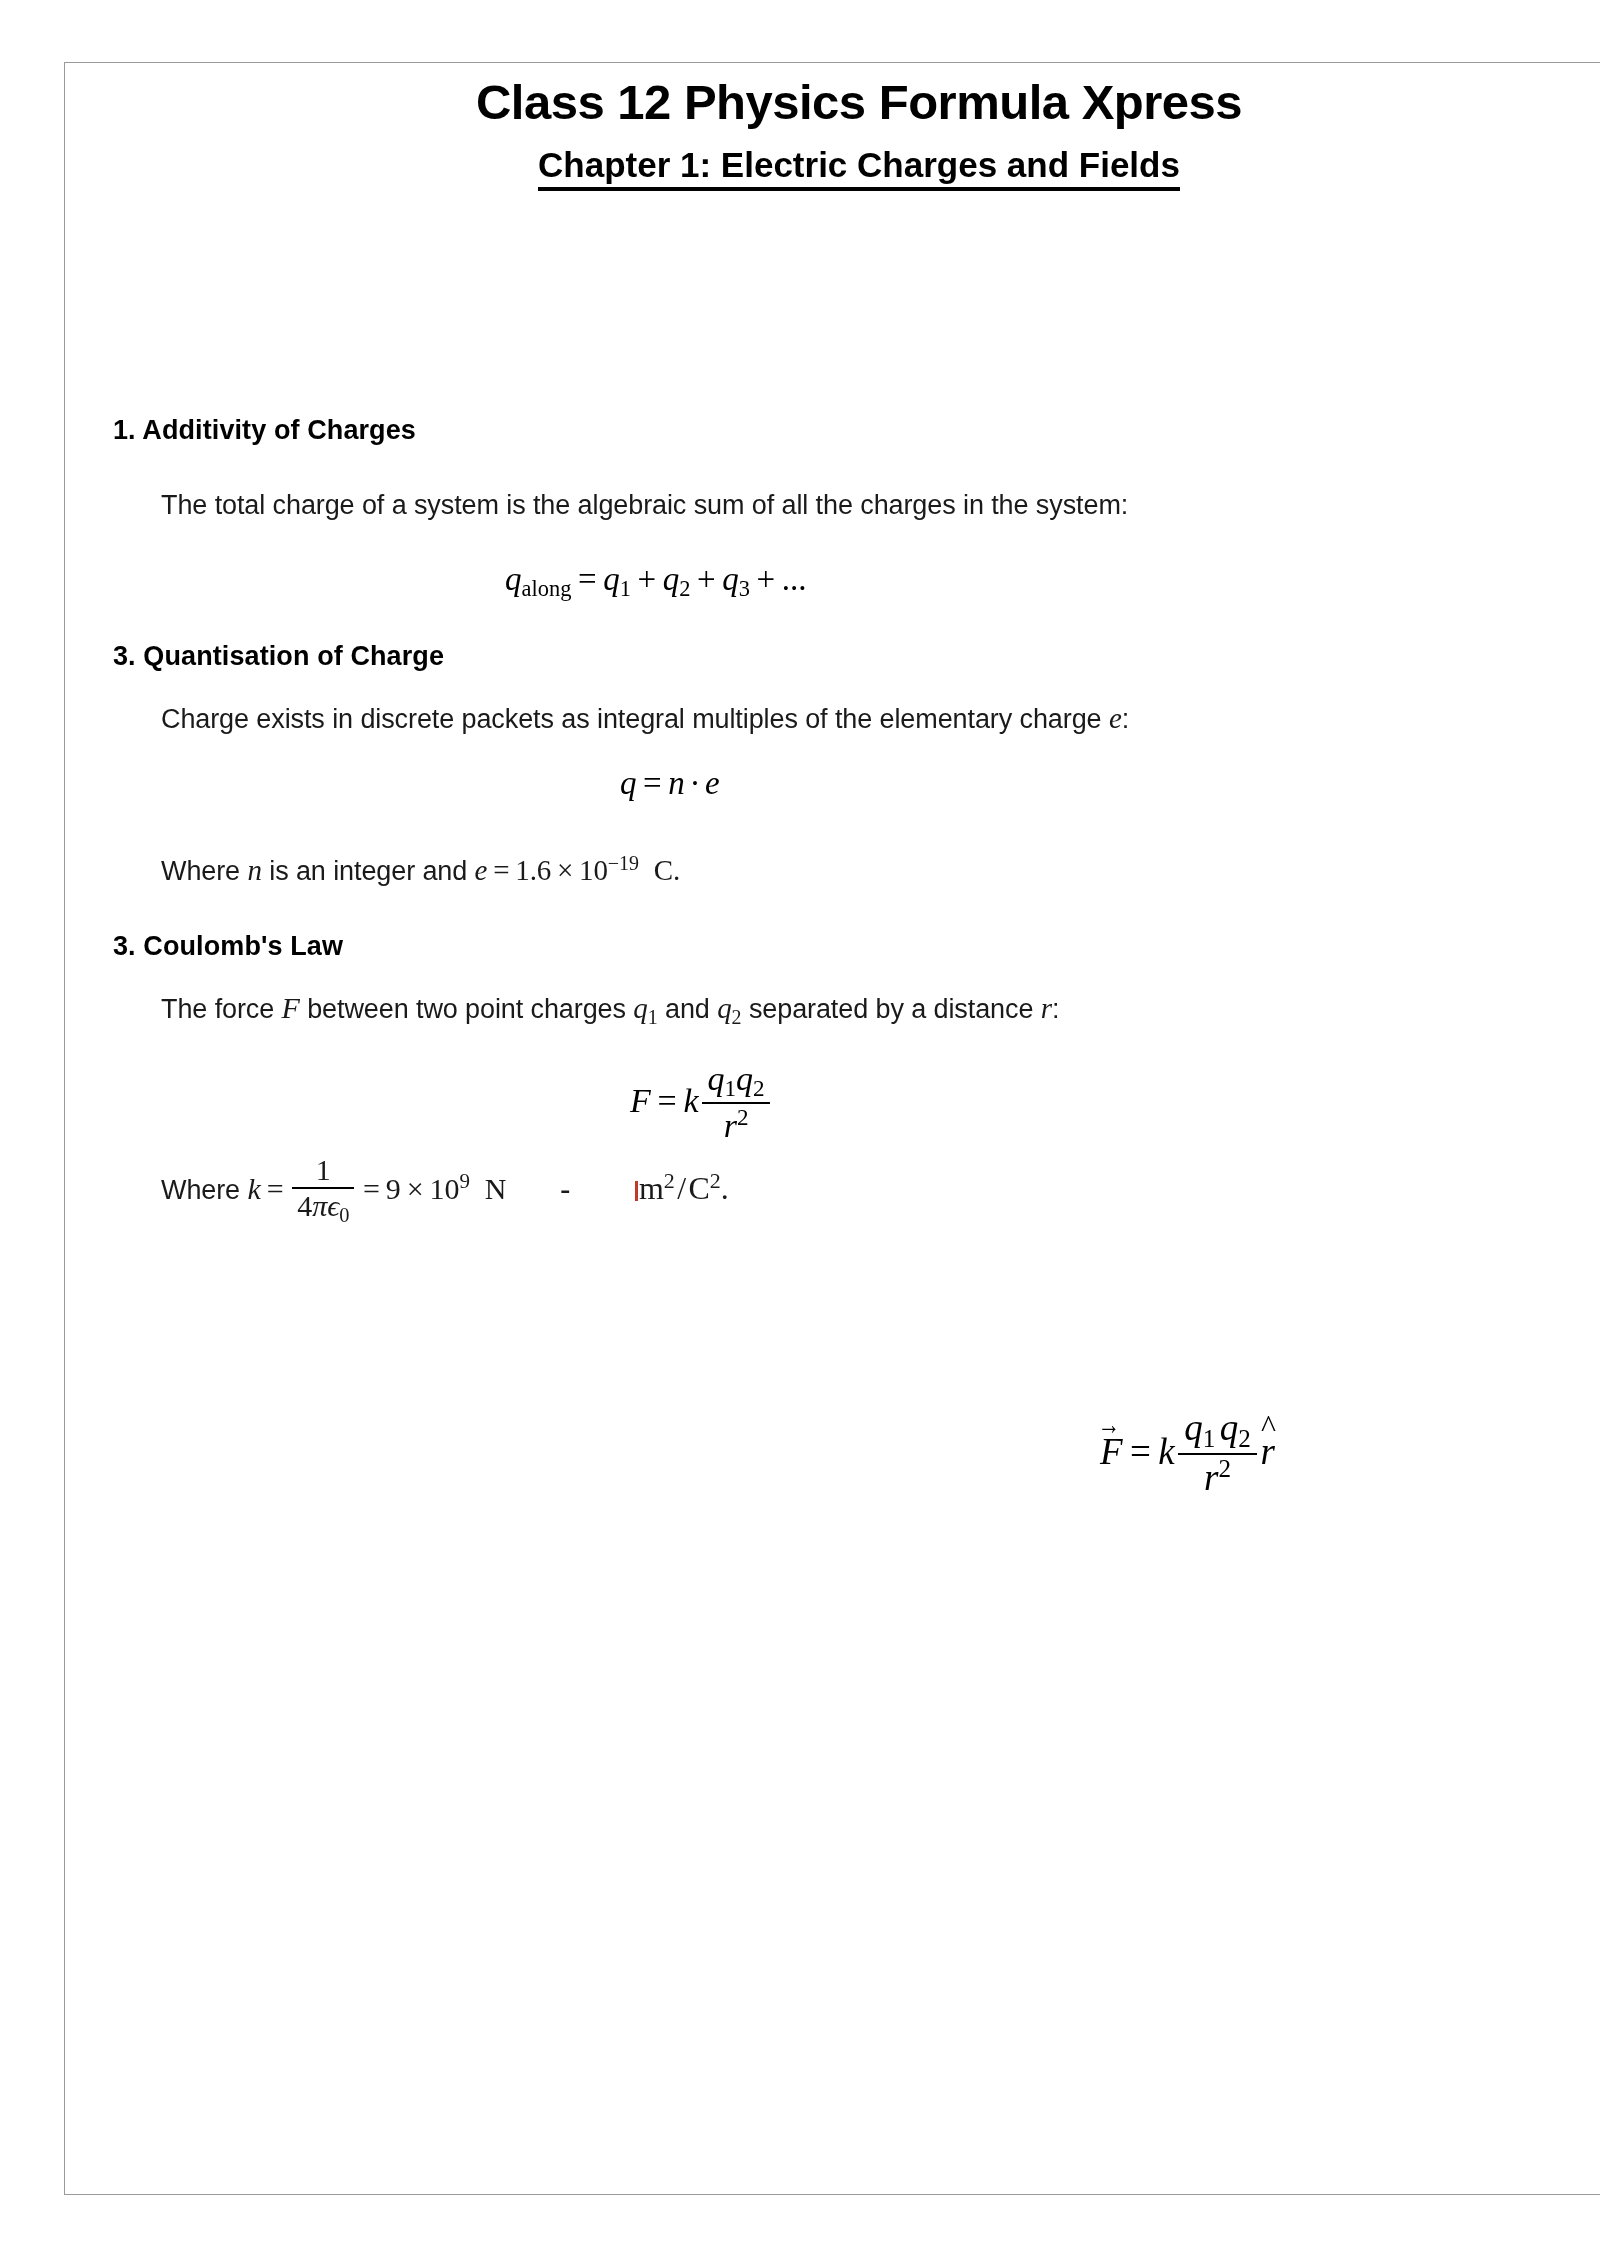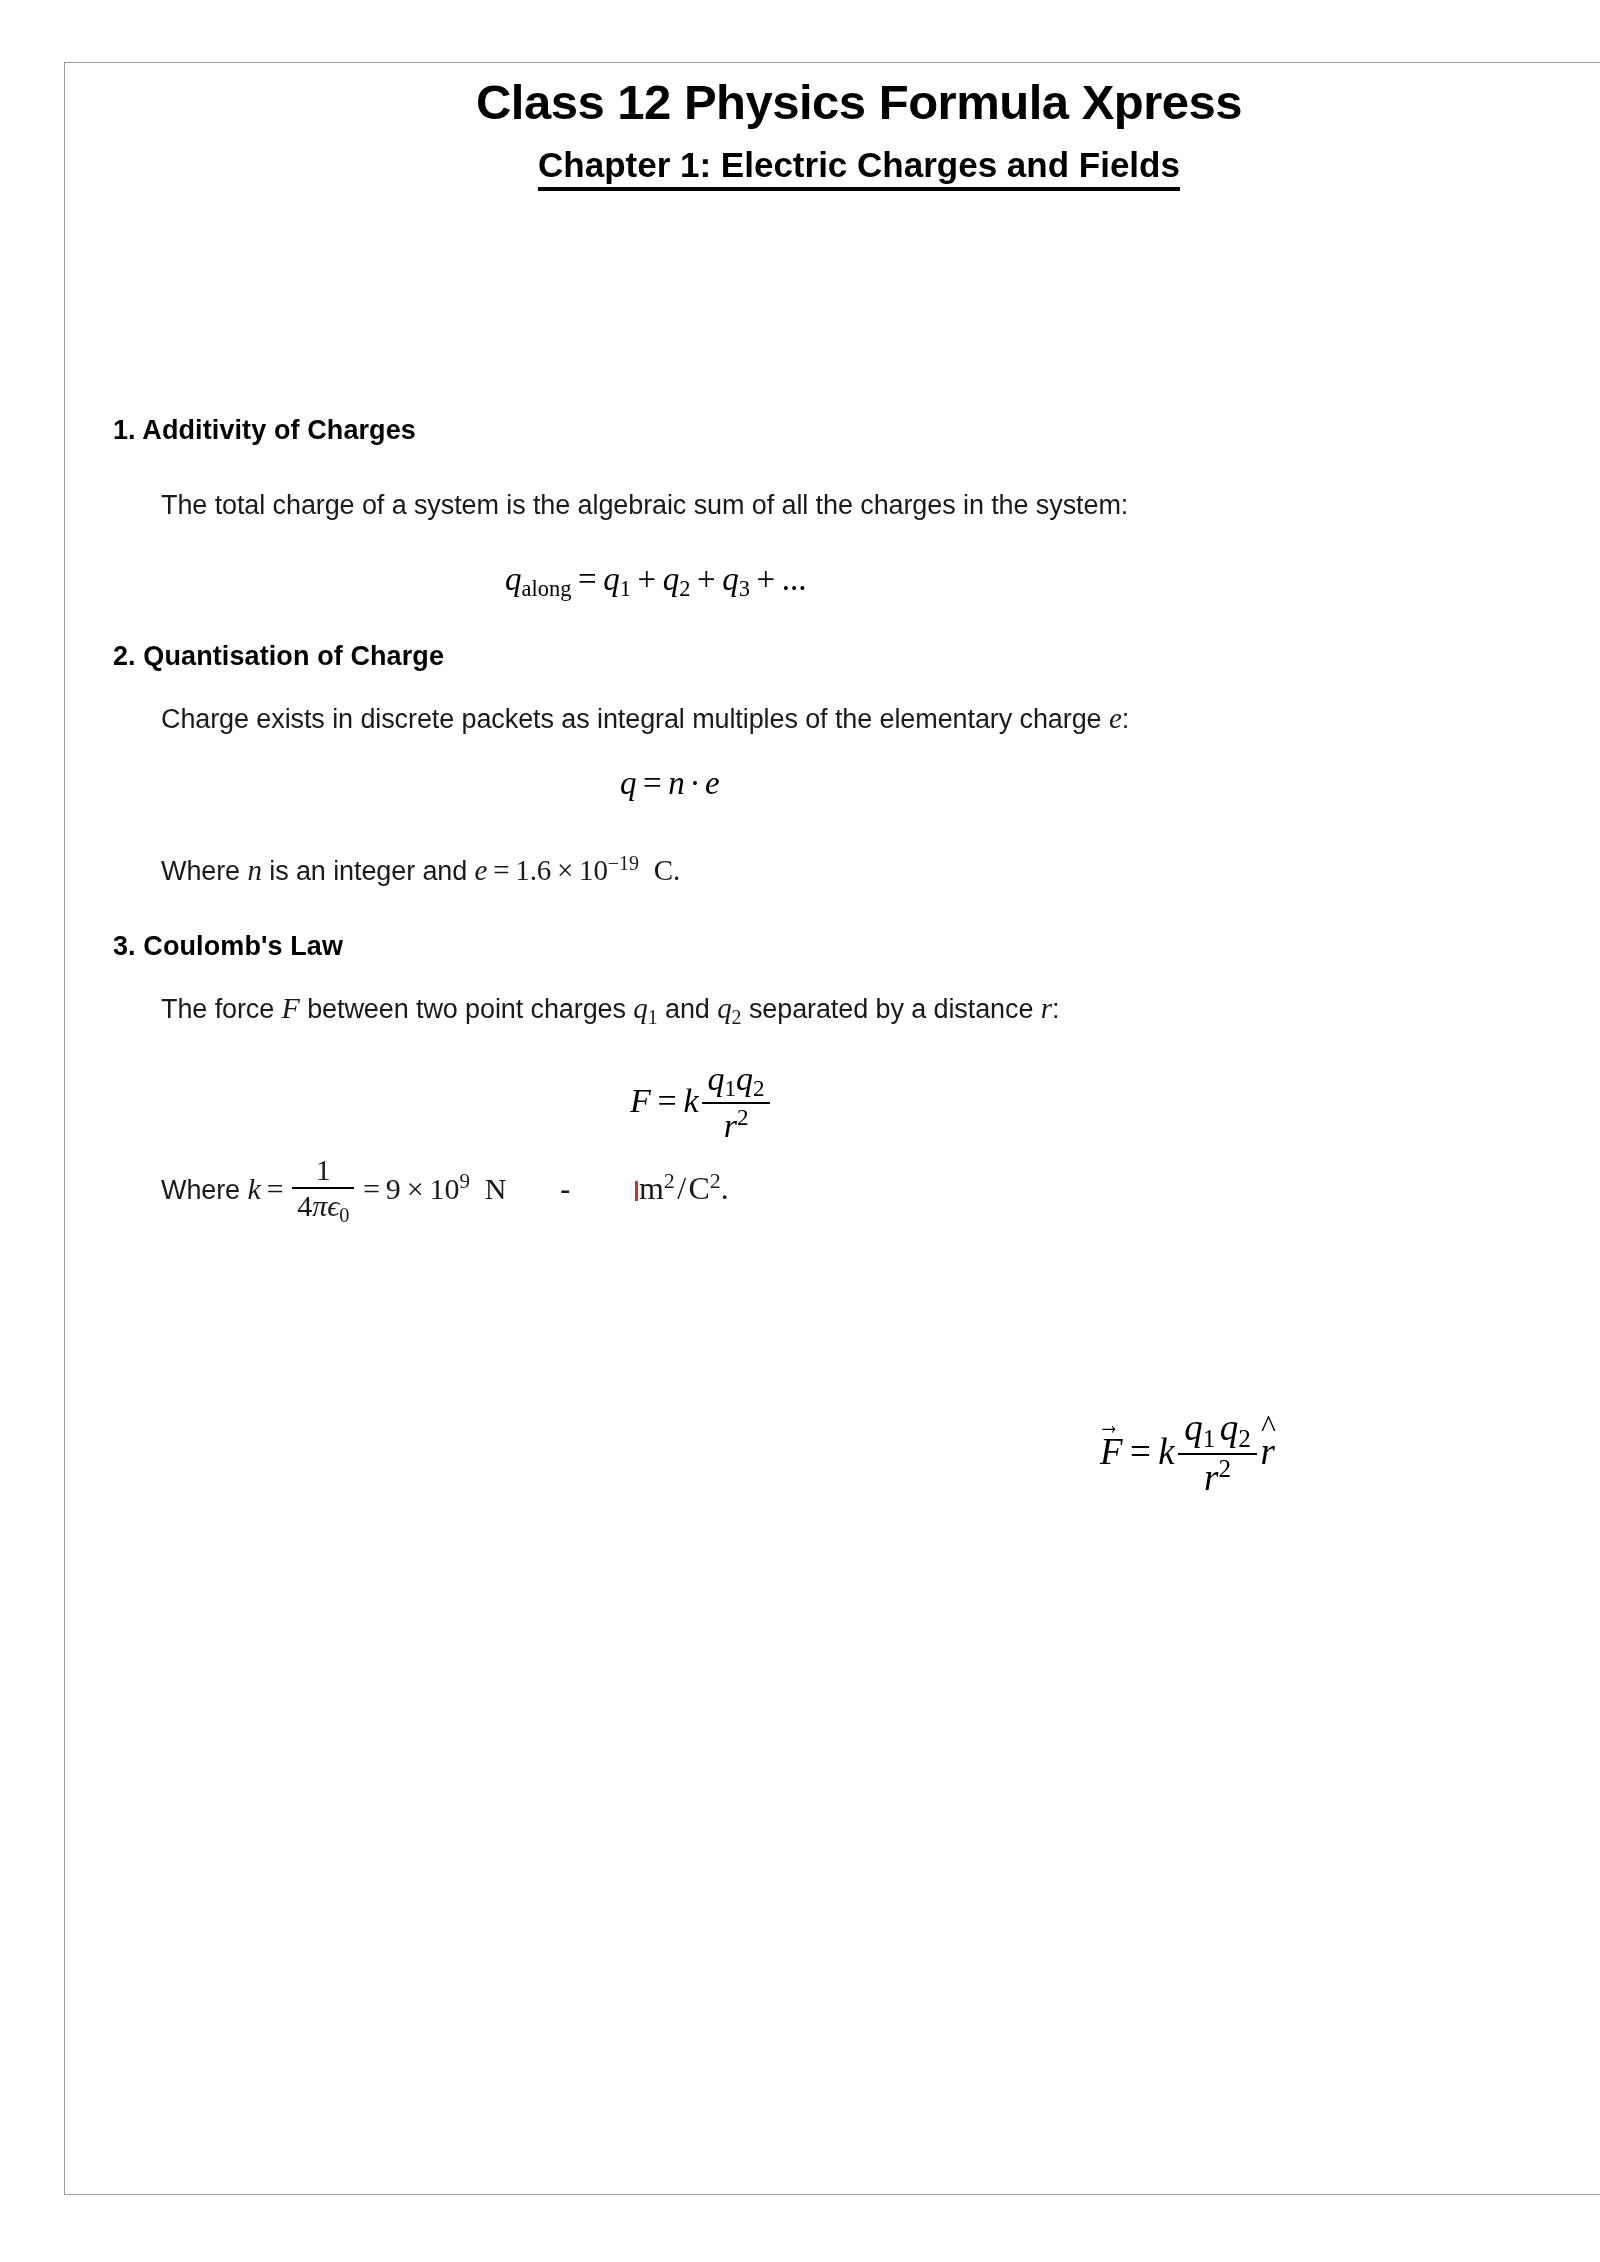--- a/index.html
+++ b/index.html
@@ -195,21 +195,21 @@
   <div class="doc-subtitle"><span class="ul">Chapter 1: Electric Charges and Fields</span></div>
 
   <div class="sec-head" style="top:352px;">1. Additivity of Charges</div>
 
   <div class="para" style="top:427px;">The total charge of a system is the algebraic sum of all the charges in the system:</div>
 
   <div class="eq math" style="left:440px; top:498px; font-size:33px;">
     <span class="mi">q</span><span class="sub">along</span><span class="op">=</span><span class="mi">q</span><span class="sub">1</span><span class="op">+</span><span class="mi">q</span><span class="sub">2</span><span class="op">+</span><span class="mi">q</span><span class="sub">3</span><span class="op">+</span><span class="mn">...</span>
   </div>
 
-  <div class="sec-head" style="top:578px;">2. Quantisation of Charge</div>
+  <div class="sec-head" style="top:578px;">3. Quantisation of Charge</div>
 
   <div class="para" style="top:639px;"><span>Charge exists in discrete packets as integral multiples of the elementary charge </span><span class="mi math" style="font-size:29px;">e</span><span>:</span></div>
 
   <div class="eq math" style="left:555px; top:702px; font-size:33px;">
     <span class="mi">q</span><span class="op">=</span><span class="mi">n</span><span class="op" style="padding:0 0.14em;">·</span><span class="mi">e</span>
   </div>
 
   <div class="para" style="top:789px;"><span>Where </span><span class="mi math" style="font-size:29px;">n</span><span> is an integer and </span><span class="mi math" style="font-size:29px;">e</span><span class="math op" style="font-size:29px;">=</span><span class="mn math" style="font-size:29px;">1.6</span><span class="math op" style="font-size:29px;">×</span><span class="mn math" style="font-size:29px;">10</span><span class="sup math" style="font-size:20px;">−19</span><span class="gap"></span><span class="mn math" style="font-size:29px;">C.</span></div>
 
   <div class="sec-head" style="top:868px;">3. Coulomb's Law</div>

